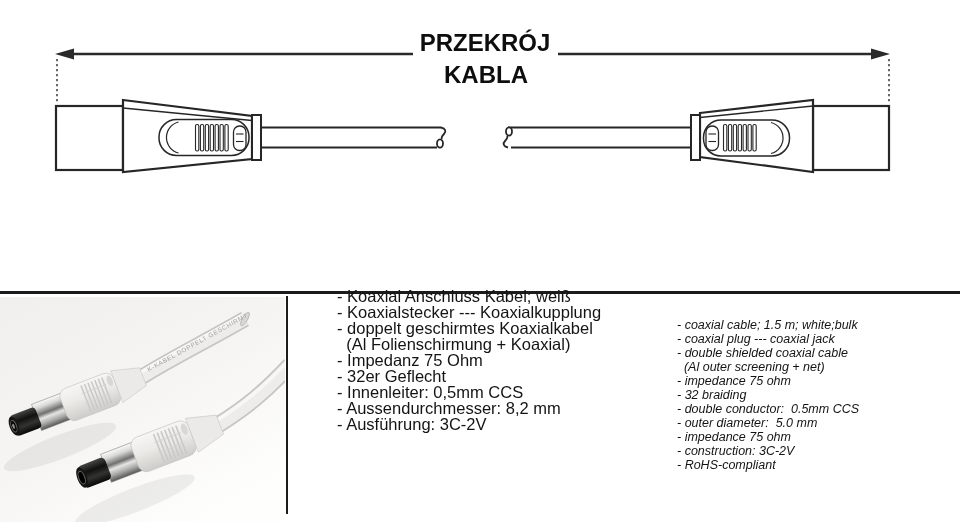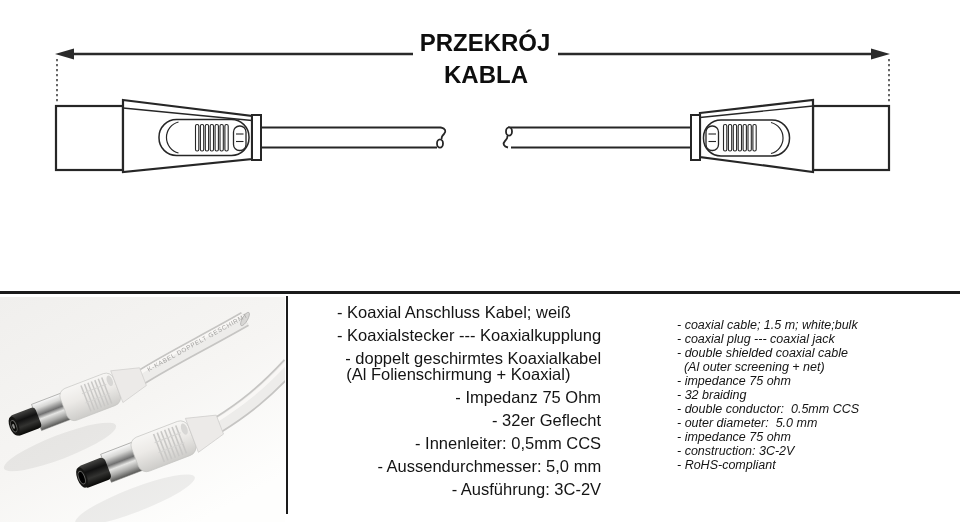--- a/index.html
+++ b/index.html
@@ -8,23 +8,23 @@
   svg text{font-family:"Liberation Sans",sans-serif;}
 
   #diagram{position:absolute;left:0;top:0;}
 
   #hrule{position:absolute;left:0;top:291px;width:960px;height:3px;background:#1b1b1b;}
   #vrule{position:absolute;left:286px;top:296px;width:2px;height:218px;background:#1b1b1b;}
 
   #photo{position:absolute;left:0;top:297px;}
 
   .specs{position:absolute;color:#141414;}
-  #specs-de{left:337px;top:304px;font-size:16.5px;}
+  #specs-de{left:337px;top:288px;font-size:16.5px;}
   #specs-de .spec-line{line-height:16px;white-space:pre;}
-  #specs-de .item:not(:first-child){margin-top:7px;text-align:right;}
+  #specs-de .item:not(:first-child){}
   #specs-en{left:677px;top:318px;font-size:12.5px;font-style:italic;}
   #specs-en .spec-line{line-height:14px;white-space:pre;}
   #specs-en .item:not(:first-child){margin-top:0;font-style:italic;}
 </style>
 </head>
 <body>
 
 <svg id="diagram" width="960" height="291" viewBox="0 0 960 291">
 
   <g>
@@ -172,21 +172,21 @@
 </svg>
 
 <div id="specs-de" class="specs">
     <div class="spec-line item">- Koaxial Anschluss Kabel; weiß</div>
     <div class="spec-line item">- Koaxialstecker --- Koaxialkupplung</div>
     <div class="spec-line item">- doppelt geschirmtes Koaxialkabel</div>
     <div class="spec-line cont">  (Al Folienschirmung + Koaxial)</div>
     <div class="spec-line item">- Impedanz 75 Ohm</div>
     <div class="spec-line item">- 32er Geflecht</div>
     <div class="spec-line item">- Innenleiter: 0,5mm CCS</div>
-    <div class="spec-line item">- Aussendurchmesser: 5,0 mm</div>
+    <div class="spec-line item">- Aussendurchmesser: 8,2 mm</div>
     <div class="spec-line item">- Ausführung: 3C-2V</div>
   </div>
 
 <div id="specs-en" class="specs">
     <div class="spec-line item">- coaxial cable; 1.5 m; white;bulk</div>
     <div class="spec-line item">- coaxial plug --- coaxial jack</div>
     <div class="spec-line item">- double shielded coaxial cable</div>
     <div class="spec-line cont">  (Al outer screening + net)</div>
     <div class="spec-line item">- impedance 75 ohm</div>
     <div class="spec-line item">- 32 braiding</div>

